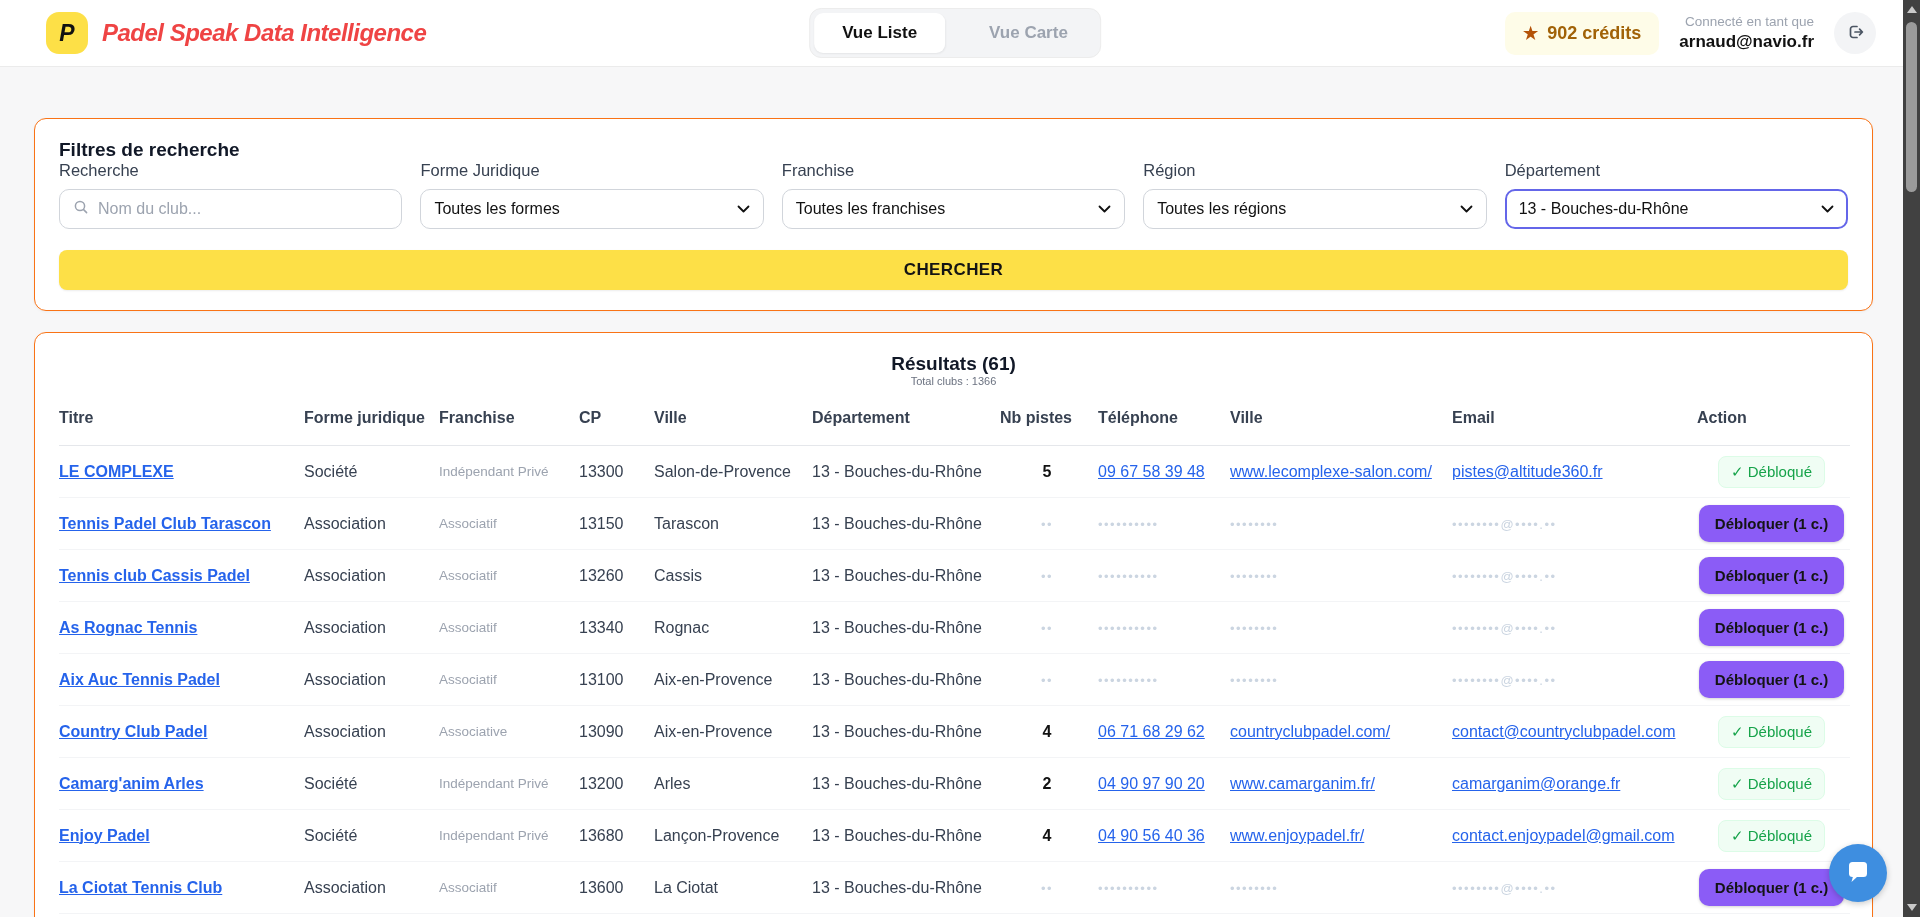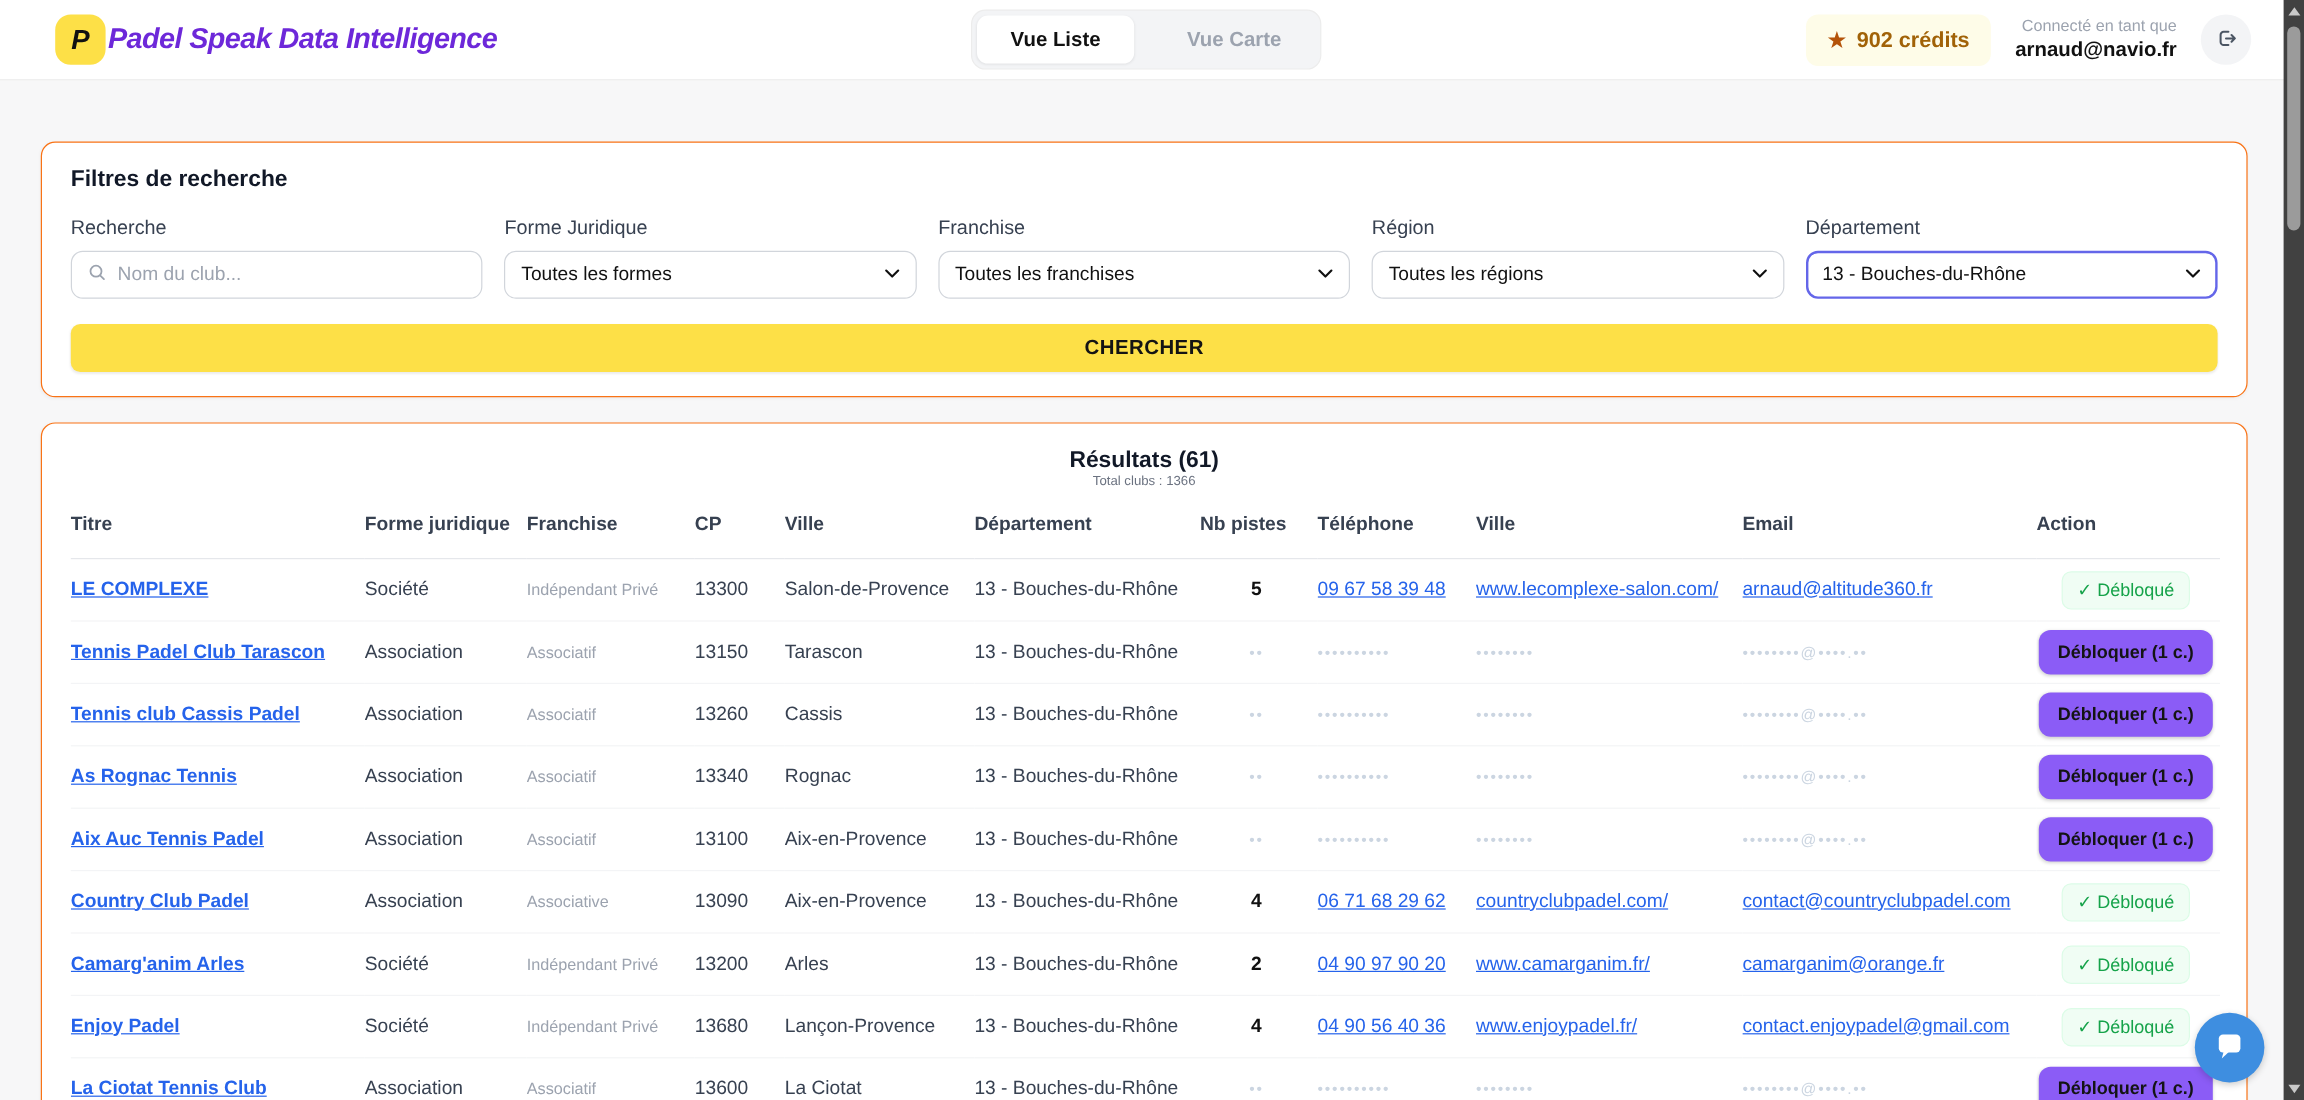--- a/index.html
+++ b/index.html
@@ -11,42 +11,42 @@
   
   .topbar {
     height:67px; background:#fff; border-bottom:1px solid #ebebeb;
     display:flex; align-items:center; padding:0 44px 0 46px; position:relative; z-index:2;
   }
   .logo {
     width:42px; height:42px; background:#fde047; border-radius:13px;
     display:flex; align-items:center; justify-content:center;
     font-weight:bold; font-style:italic; font-size:23px; color:#111;
   }
-  .app-title { margin-left:2px; font-style:italic; font-weight:bold; font-size:24px; color:#6d28d9; letter-spacing:-0.5px; }
+  .app-title { margin-left:14px; font-style:italic; font-weight:bold; font-size:24px; color:#ef4444; letter-spacing:-0.5px; }
   .tabs {
     position:absolute; left:955px; transform:translateX(-50%);
     background:#f3f4f6; border:1px solid #ececec; border-radius:12px; padding:4px; display:flex; gap:16px;
   }
   .tab { border:none; background:transparent; font-family:inherit; font-size:17px; padding:10px 28px; border-radius:9px; color:#9ca3af; font-weight:600; cursor:pointer; }
   .tab.active { background:#fff; color:#111; font-weight:bold; box-shadow:0 1px 2px rgba(0,0,0,.06); }
   .top-right { margin-left:auto; display:flex; align-items:center; gap:20px; }
   .credits {
     background:#fefce8; border-radius:10px; padding:11px 18px;
     display:flex; align-items:center; gap:9px; font-size:18px; font-weight:bold; color:#a16207; cursor:pointer;
   }
   .credits .star { color:#b45309; font-size:17px; }
   .session { text-align:right; line-height:1.3; }
   .session .who { font-size:13.5px; color:#9ca3af; }
   .session .email { font-size:17px; font-weight:bold; color:#111; }
   .logout-btn { width:42px; height:42px; border-radius:50%; background:#f3f4f6; border:none; display:flex; align-items:center; justify-content:center; cursor:pointer; }
   
   .card { background:#fff; border:1px solid #f97316; border-radius:12px; box-shadow:0 1px 3px rgba(0,0,0,.04); }
   .filters-card { margin:51px 47px 0 34px; padding:20px 24px; }
   .filters-title { font-size:19px; font-weight:600; color:#111827; }
-  .filters-row { display:flex; gap:18px; margin-top:20px; }
+  .filters-row { display:flex; gap:18px; }
   .field { flex:1; }
   .field label { display:block; font-size:16.5px; color:#374151; margin-bottom:9px; }
   .control {
     height:40px; width:100%; border:1px solid #d1d5db; border-radius:10px;
     display:flex; align-items:center; padding:16px 13px; background:#fff; font-size:16px; color:#111; cursor:pointer;
   }
   .search-wrap input {
     border:none; outline:none; flex:1; font-family:inherit; font-size:16px; margin-left:9px; color:#111;
   }
   .search-wrap input::placeholder { color:#9ca3af; }
@@ -235,21 +235,21 @@
         <tr>
           <td><a class="club-link">LE COMPLEXE</a></td>
           <td>Société</td>
           <td class="cell-franchise">Indépendant Privé</td>
           <td>13300</td>
           <td>Salon-de-Provence</td>
           <td>13 - Bouches-du-Rhône</td>
           <td class="c-center"><span class="pistes-val">5</span></td>
           <td><a class="data-link">09 67 58 39 48</a></td>
           <td><a class="data-link">www.lecomplexe-salon.com/</a></td>
-          <td><a class="data-link">arnaud@altitude360.fr</a></td>
+          <td><a class="data-link">pistes@altitude360.fr</a></td>
           <td class="c-center"><span class="badge-unlocked">✓ Débloqué</span></td>
         </tr>
         <tr>
           <td><a class="club-link">Tennis Padel Club Tarascon</a></td>
           <td>Association</td>
           <td class="cell-franchise">Associatif</td>
           <td>13150</td>
           <td>Tarascon</td>
           <td>13 - Bouches-du-Rhône</td>
           <td class="c-center"><span class="masked">••</span></td>

